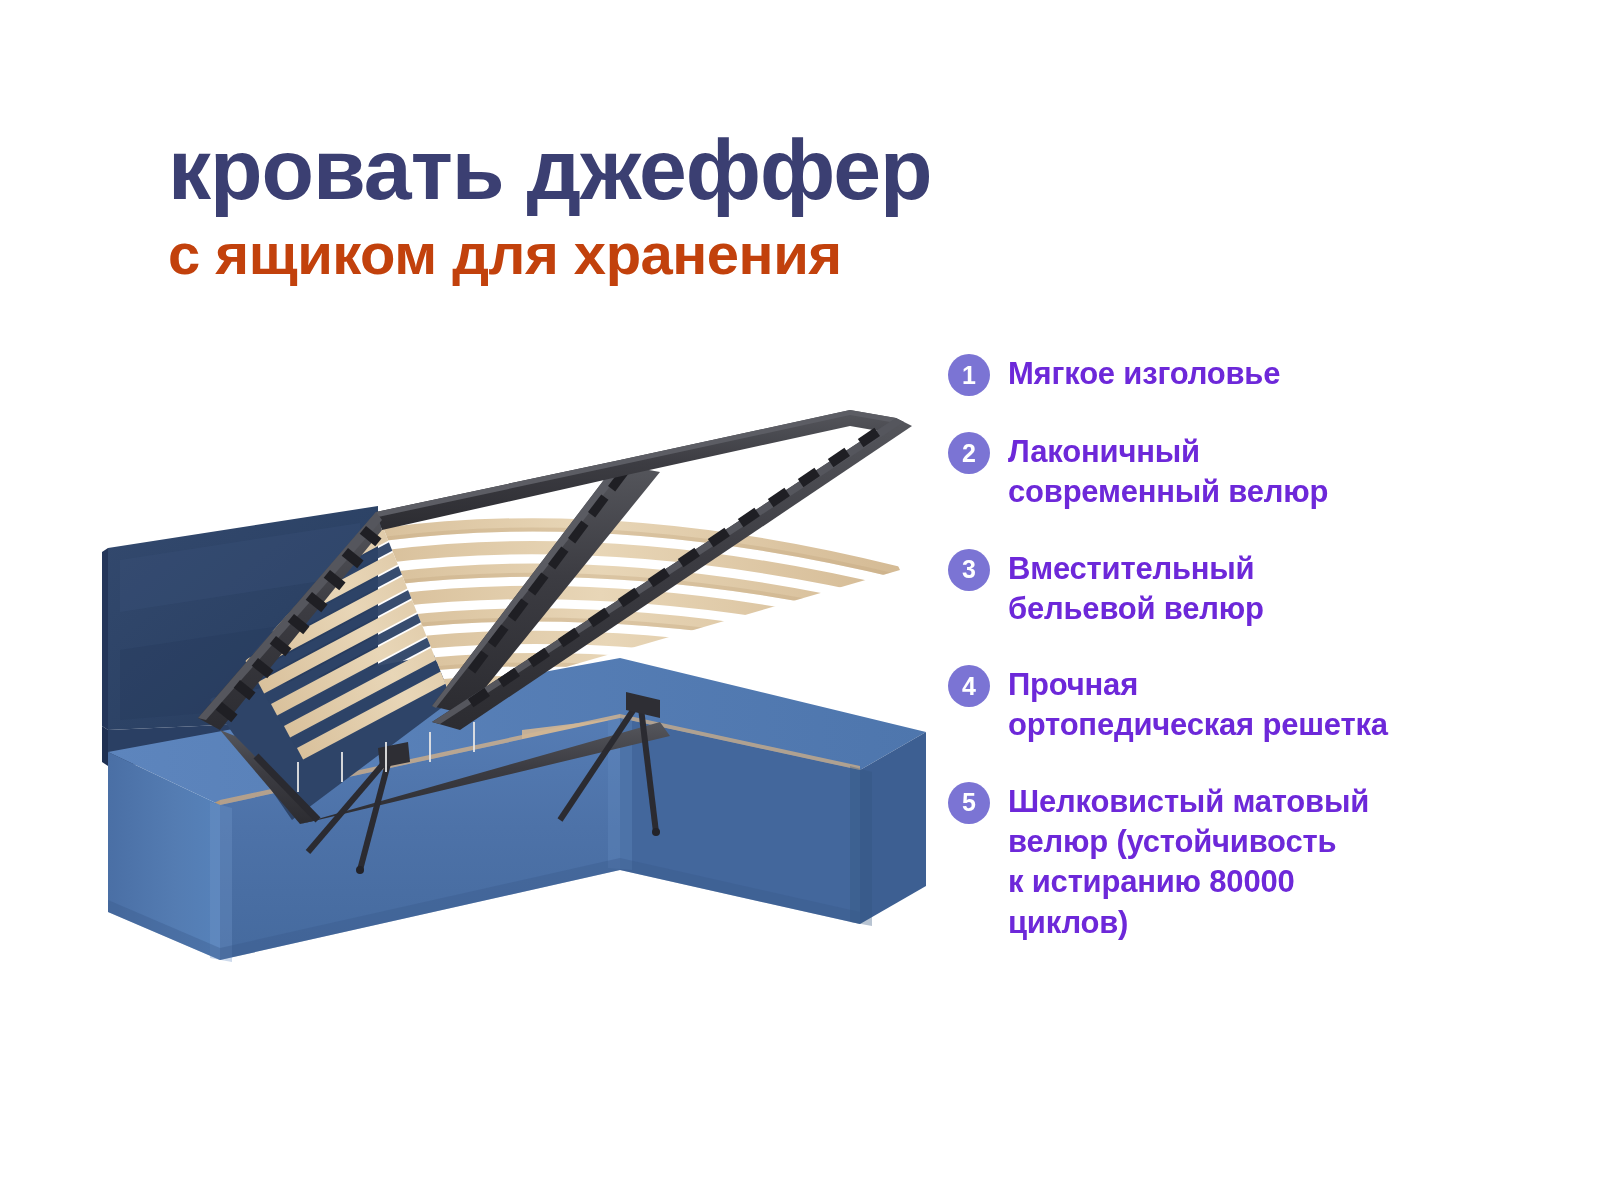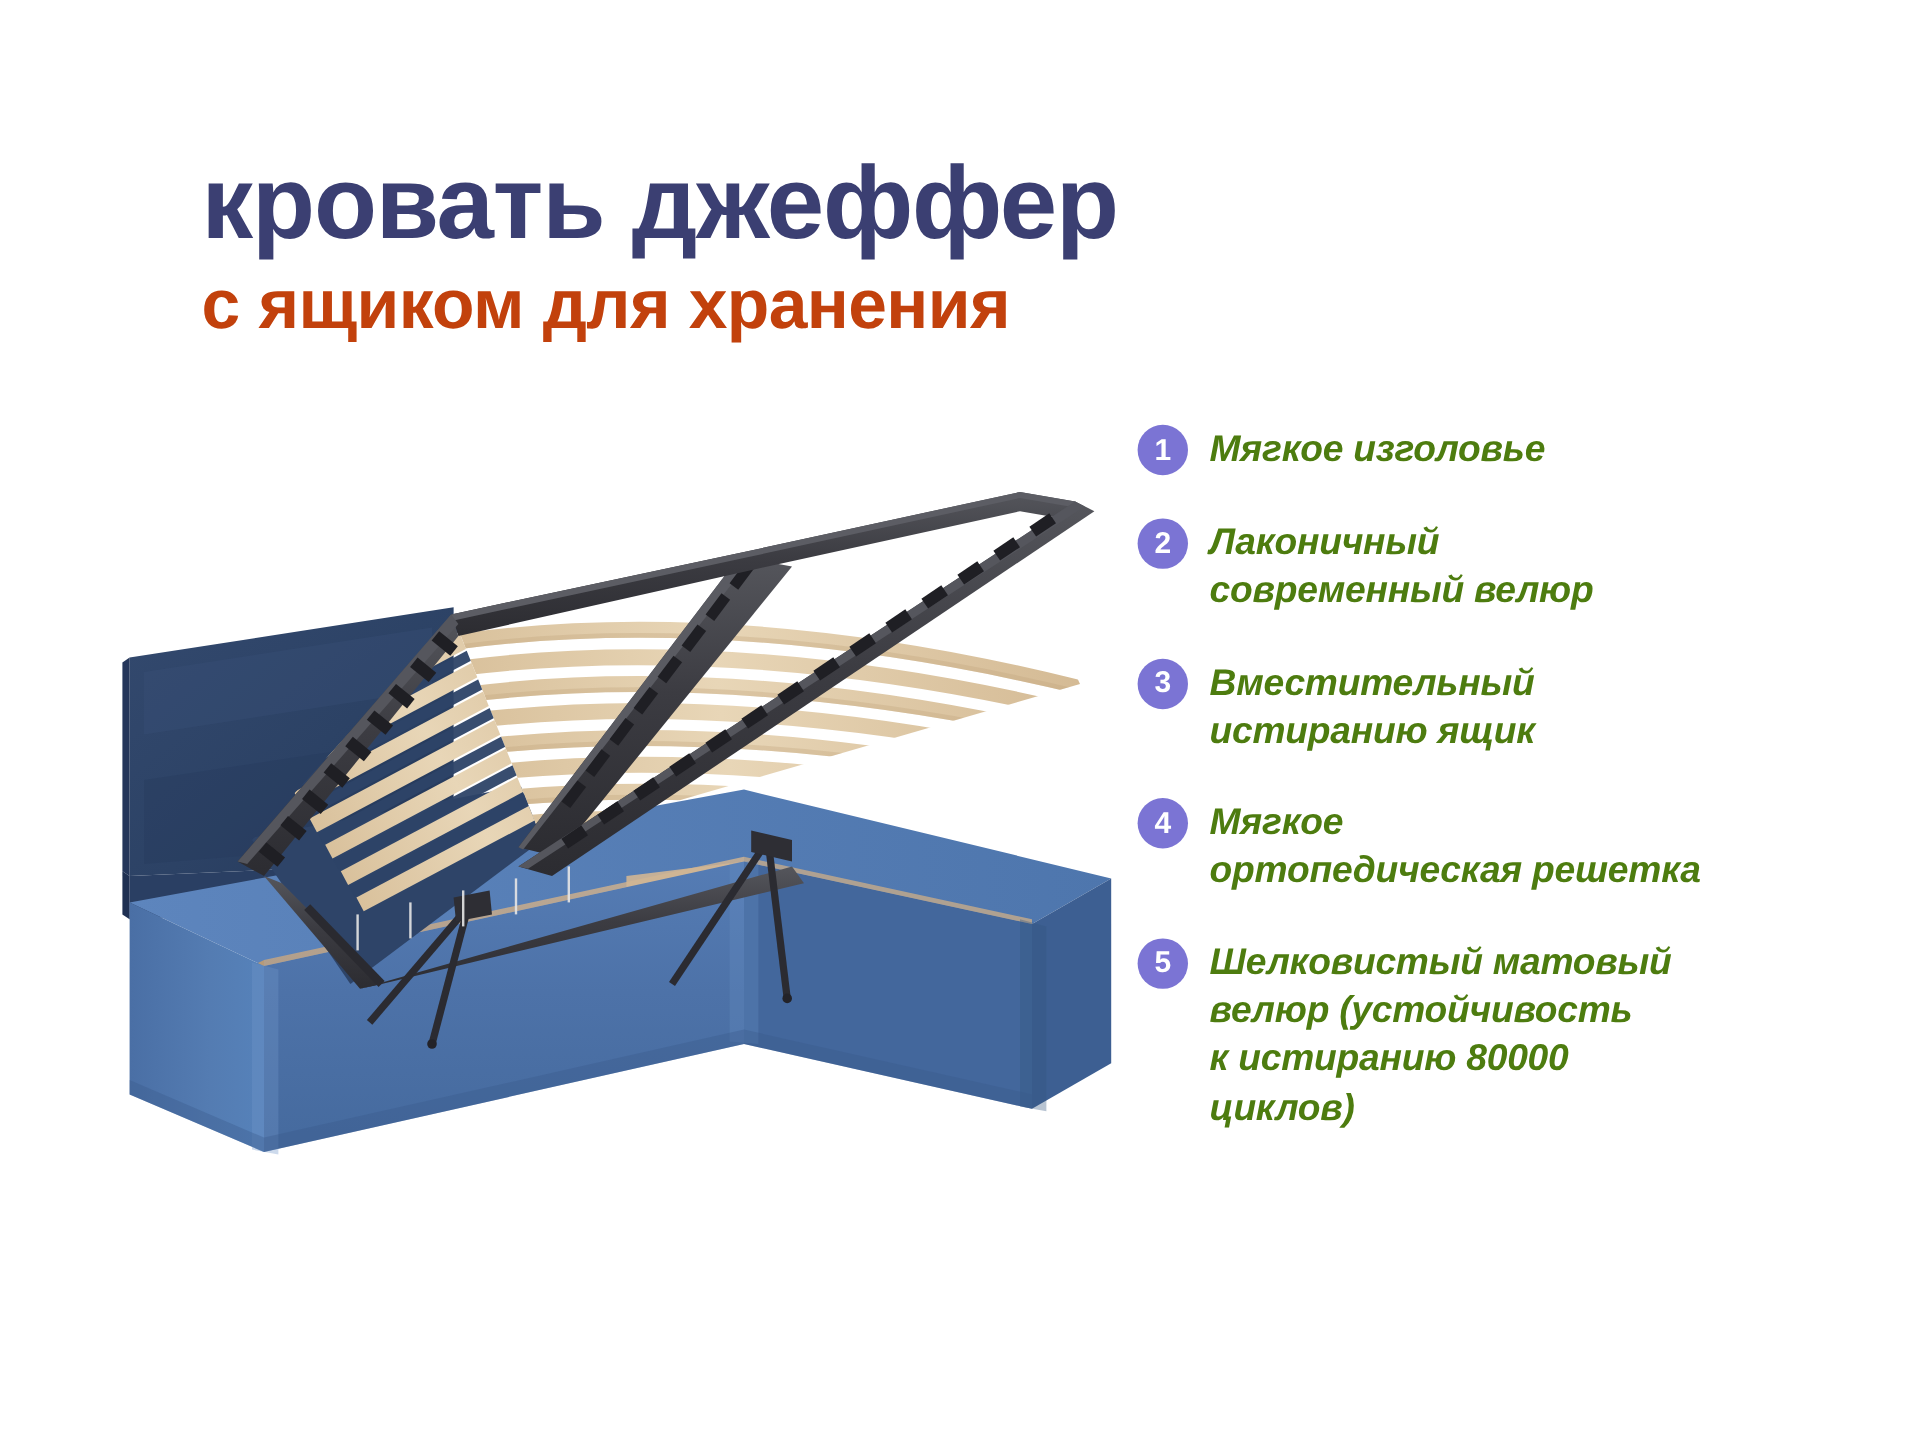--- a/index.html
+++ b/index.html
@@ -68,26 +68,25 @@
     font-weight: 700;
     display: flex;
     align-items: center;
     justify-content: center;
     margin-right: 18px;
     margin-top: 2px;
   }
   .feature-text {
     font-size: 31px;
     font-weight: 700;
-    color: #4d7c0f;
+    color: #6d28d9;
     line-height: 1.30;
     letter-spacing: -0.2px;
     white-space: pre-line;
     padding-top: 2px;
-    font-style: italic;
   }
 
   
   .bed-art {
     position: absolute;
     left: 60px;
     top: 400px;
     width: 900px;
     height: 660px;
   }
@@ -375,26 +374,26 @@
 
     <div class="feature">
       <div class="badge">2</div>
       <div class="feature-text">Лаконичный
 современный велюр</div>
     </div>
 
     <div class="feature">
       <div class="badge">3</div>
       <div class="feature-text">Вместительный
-истиранию ящик</div>
+бельевой велюр</div>
     </div>
 
     <div class="feature">
       <div class="badge">4</div>
-      <div class="feature-text">Мягкое
+      <div class="feature-text">Прочная
 ортопедическая решетка</div>
     </div>
 
     <div class="feature">
       <div class="badge">5</div>
       <div class="feature-text">Шелковистый матовый
 велюр (устойчивость
 к истиранию 80000
 циклов)</div>
     </div>

